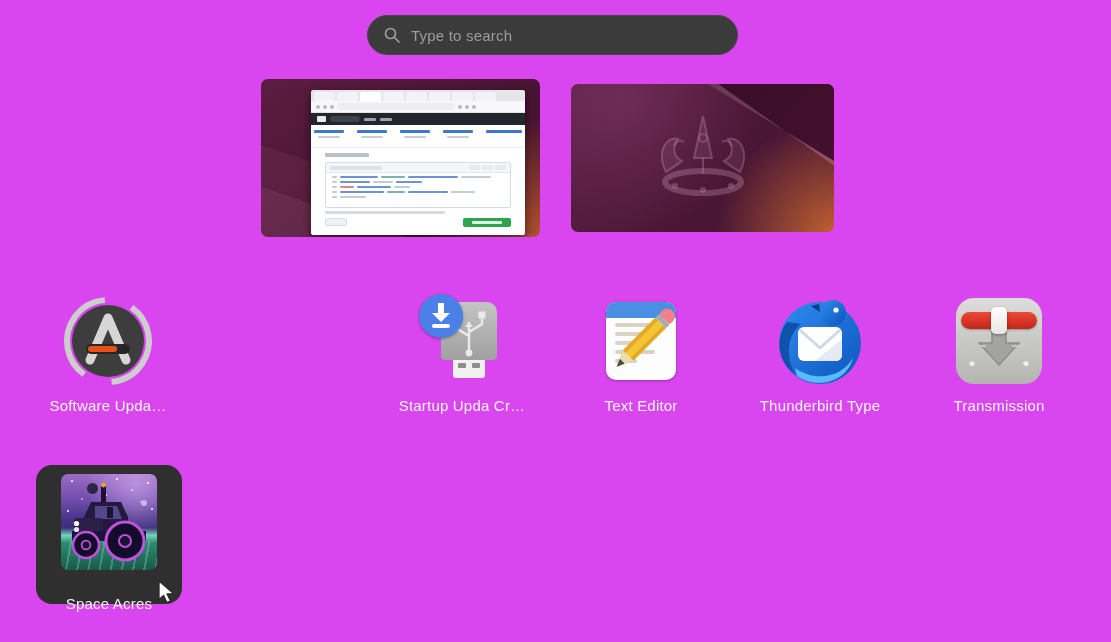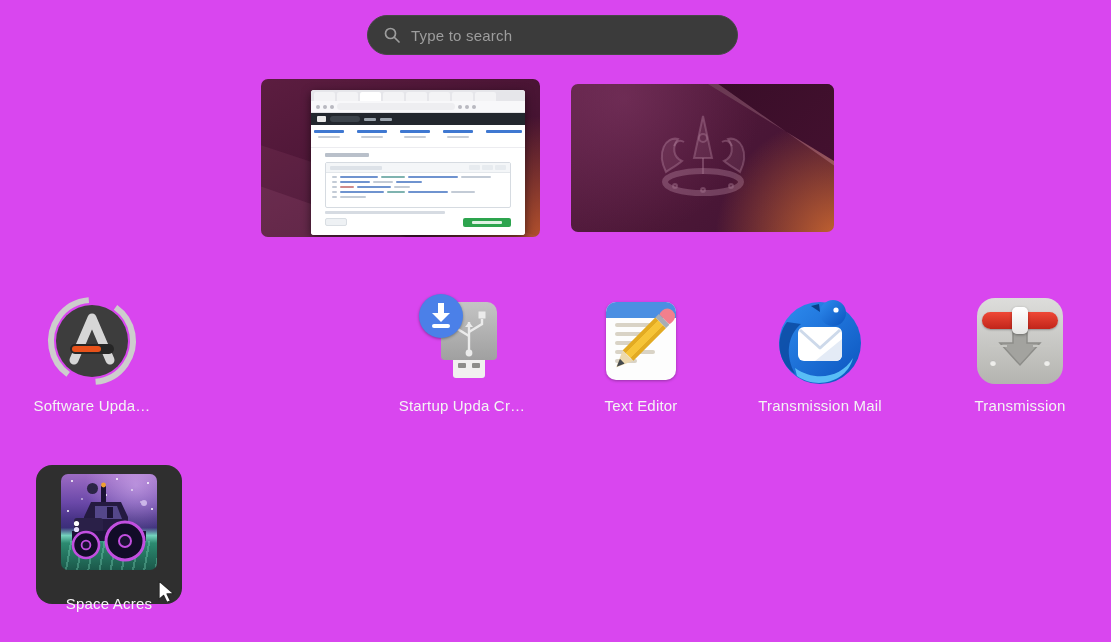--- a/index.html
+++ b/index.html
@@ -264,21 +264,21 @@
         <path d="M112,60 C122,40 112,24 100,27 C106,35 105,45 96,49 C102,54 108,57 112,60 Z"></path>
         <path d="M46,34 q4,-8 10,-4 M104,34 q-4,-8 -10,-4" fill="none"></path>
         <ellipse cx="75" cy="70" rx="38" ry="11" fill="none" stroke-width="6"></ellipse>
         <circle cx="47" cy="74" r="2"></circle>
           <circle cx="75" cy="78" r="2"></circle>
           <circle cx="103" cy="74" r="2"></circle>
       </g>
     </svg>
   </div>
 
-  <div class="app" style="left:12px">
+  <div class="app" style="left:28px">
     <div class="app-icon">
       <svg width="94" height="94" viewBox="0 0 94 94">
         <circle cx="47" cy="47" r="41" fill="none" stroke="#cdcdcd" stroke-width="6" stroke-dasharray="100 29" transform="rotate(-55 47 47)"></circle>
         <circle cx="47" cy="47" r="36" fill="#3d3d3d"></circle>
         <path d="M29,66 L47,24 L65,66" stroke="#d6d6d6" stroke-width="9" fill="none" stroke-linecap="round" stroke-linejoin="round"></path>
         <rect x="25" y="50" width="44" height="10" rx="5" fill="#262626"></rect>
         <rect x="27" y="52" width="29" height="6" rx="3" fill="#e8521a"></rect>
       </svg>
     </div>
     <div class="app-label">Software Upda…</div>
@@ -349,24 +349,24 @@
         <circle cx="60" cy="19" r="13" fill="url(#tbg)"></circle>
         <path d="M14,28 C2,44 4,68 22,80 C12,62 14,42 28,30 Z" fill="#0c4aa2" opacity=".85"></path>
         <path d="M47,18 L38,12 L46,10 Z" fill="#083f8a"></path>
         <circle cx="63" cy="16" r="2.6" fill="#fff"></circle>
         <path d="M22,74 C42,88 68,84 80,64 C74,88 44,96 24,82 Z" fill="#58bdf6"></path>
         <rect x="25" y="33" width="44" height="34" rx="6" fill="#ffffff"></rect>
         <path d="M27,36 L47,54 L67,36" fill="none" stroke="#cdd9ea" stroke-width="3" stroke-linejoin="round"></path>
         <path d="M69,45 L69,61 a6,6 0 0 1 -6,6 L42,67 Z" fill="#e4ebf6"></path>
       </svg>
     </div>
-    <div class="app-label">Transmission Mail</div>
-  </div>
-
-  <div class="app" style="left:940px">
+    <div class="app-label">Thunderbird Type</div>
+  </div>
+
+  <div class="app" style="left:919px">
     <div class="app-icon">
       <div class="tr-sq">
         <svg width="86" height="86" viewBox="0 0 86 86" style="position:absolute;left:0;top:0">
           <path d="M36,30 h14 v15 h13 l-20,22 -20,-22 h13 z" fill="#a3a39f" stroke="#8d8d89" stroke-width="1.5"></path>
           <path d="M12,48 h18 M56,48 h18" stroke="#c7c7c3" stroke-width="2"></path>
         </svg>
         <div class="tr-bar"></div>
         <div class="tr-knob"></div>
         <span class="tr-dot" style="left:13px;top:62px"></span>
         <span class="tr-dot" style="right:13px;top:62px"></span>

